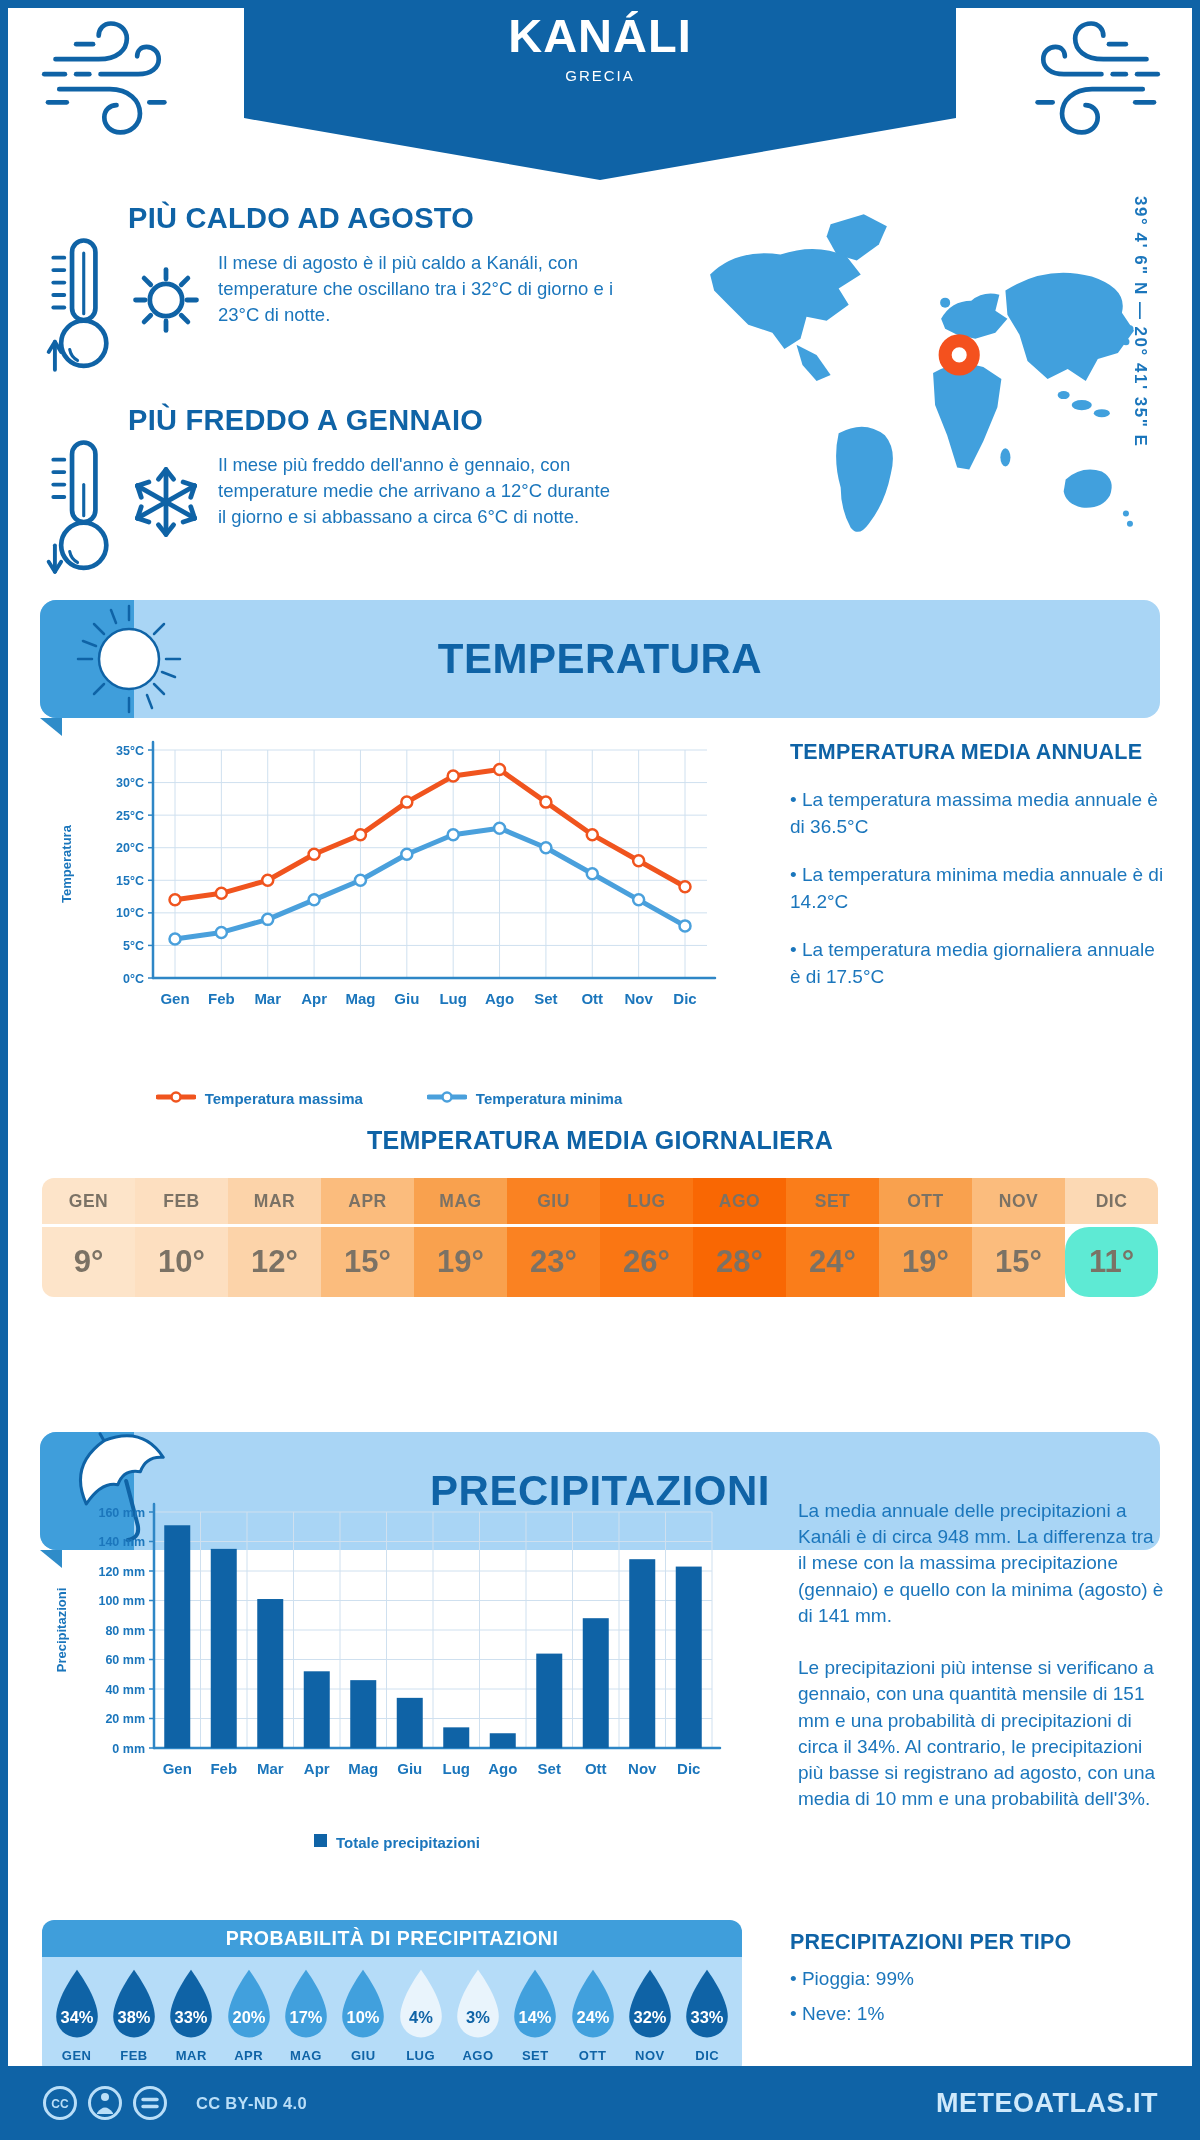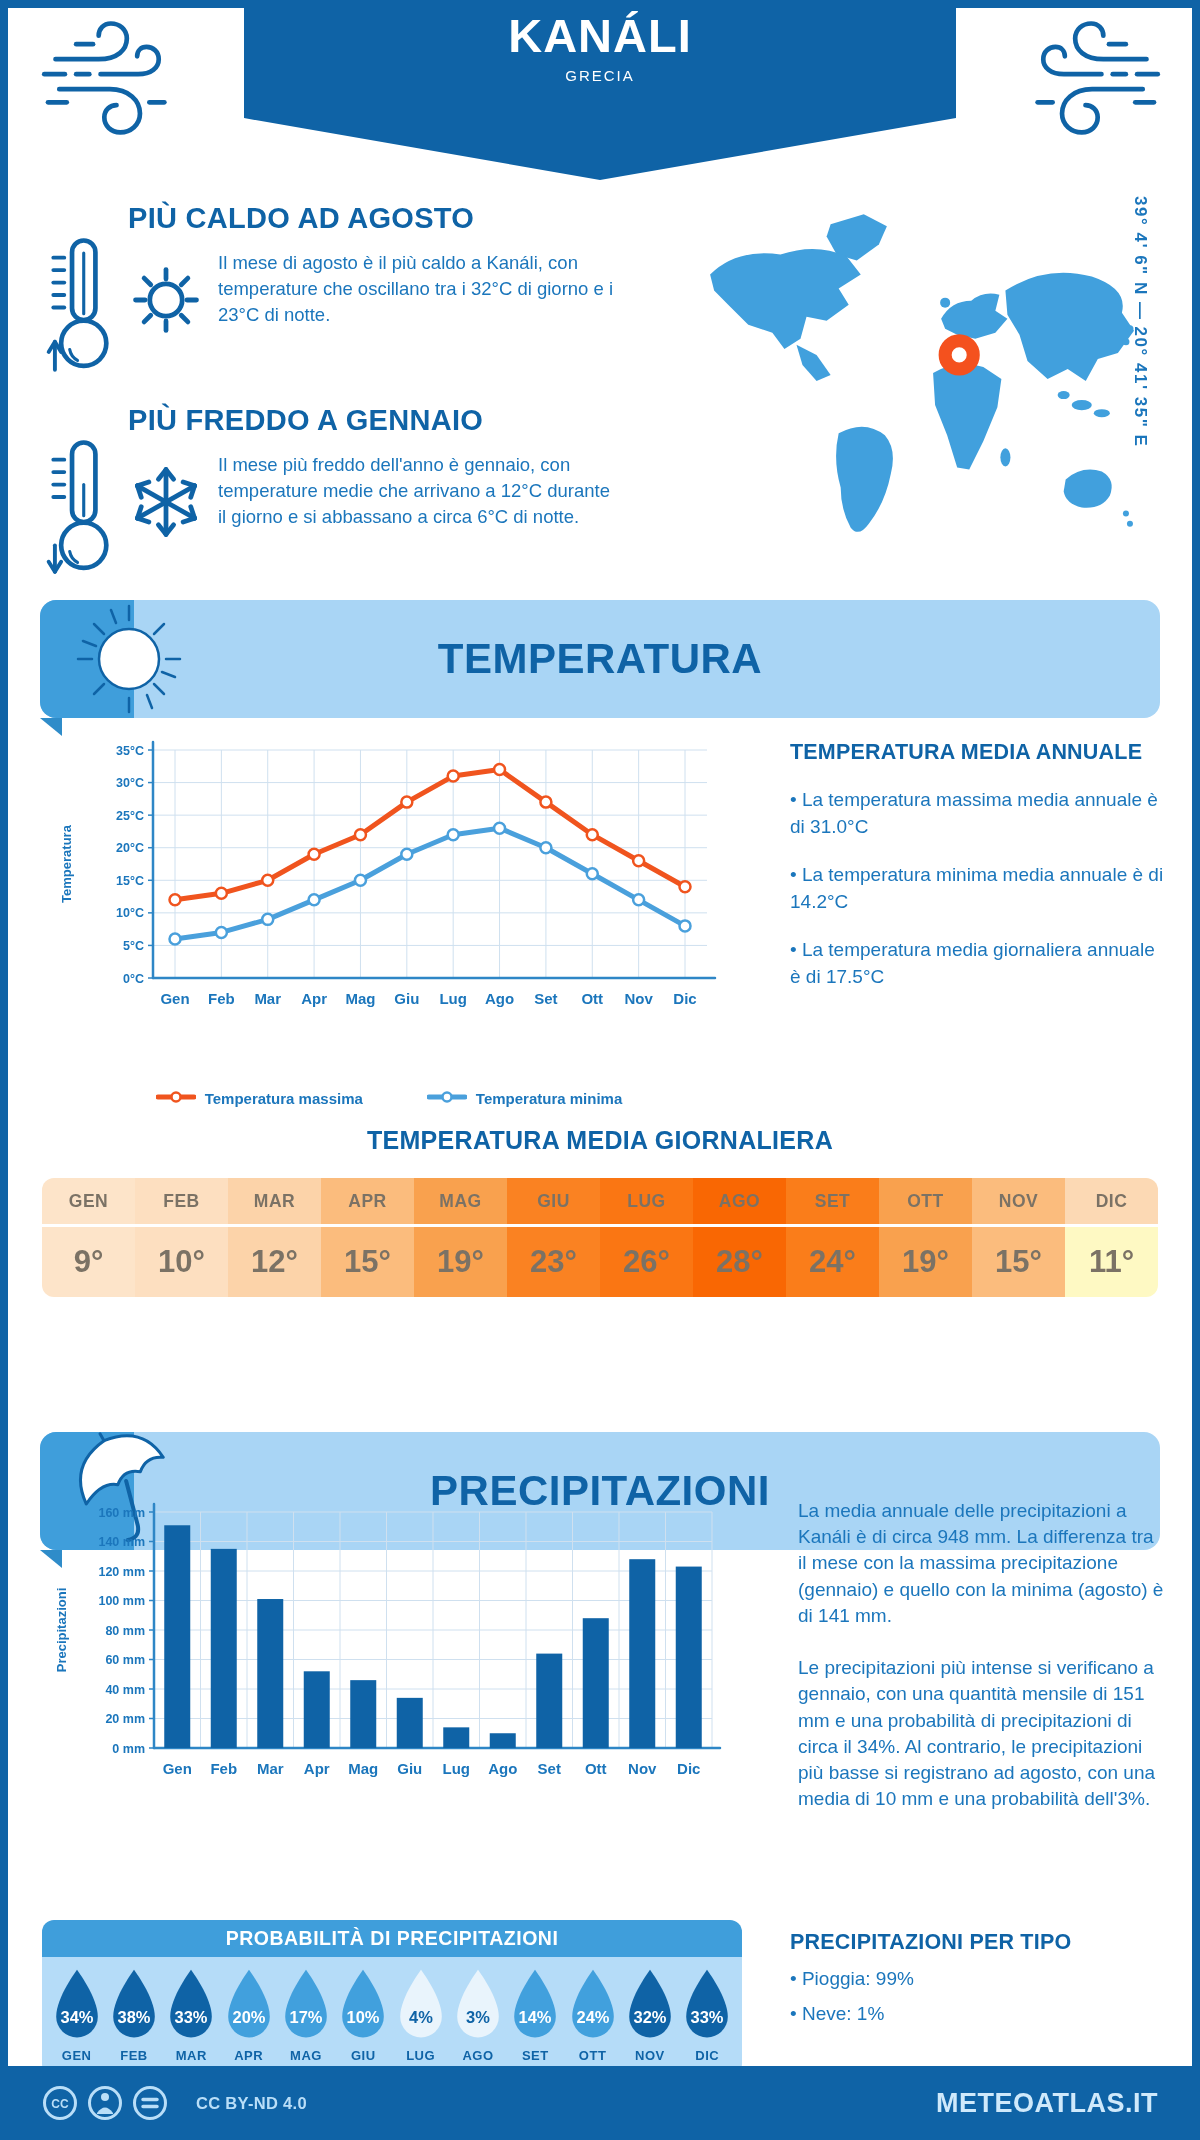--- a/index.html
+++ b/index.html
@@ -334,21 +334,21 @@
         <svg width="40" height="14">
           <line x1="2" y1="7" x2="38" y2="7" stroke="#4aa0dc" stroke-width="5" stroke-linecap="round"></line>
           <circle cx="20" cy="7" r="4.5" fill="#ffffff" stroke="#4aa0dc" stroke-width="2.5"></circle>
         </svg>
         <span>Temperatura minima</span>
       </div>
     </div>
 
   <div class="annual">
     <h3 class="panel-h">TEMPERATURA MEDIA ANNUALE</h3>
-    <p>• La temperatura massima media annuale è di 31.0°C</p>
+    <p>• La temperatura massima media annuale è di 36.5°C</p>
     <p>• La temperatura minima media annuale è di 14.2°C</p>
     <p>• La temperatura media giornaliera annuale è di 17.5°C</p>
   </div>
 
   <div class="daily-title">TEMPERATURA MEDIA GIORNALIERA</div>
 
   <div class="temp-table">
     <div class="t-row t-head" id="t-head">
         <div style="background: rgb(253, 228, 201);">GEN</div>
         <div style="background: rgb(253, 223, 192);">FEB</div>
@@ -368,21 +368,21 @@
         <div style="background: rgb(253, 223, 192);">10°</div>
         <div style="background: rgb(252, 211, 169);">12°</div>
         <div style="background: rgb(251, 188, 125);">15°</div>
         <div style="background: rgb(249, 161, 78);">19°</div>
         <div style="background: rgb(250, 130, 34);">23°</div>
         <div style="background: rgb(250, 118, 19);">26°</div>
         <div style="background: rgb(249, 103, 3);">28°</div>
         <div style="background: rgb(250, 125, 26);">24°</div>
         <div style="background: rgb(249, 161, 78);">19°</div>
         <div style="background: rgb(251, 188, 125);">15°</div>
-        <div style="background: #fef9c3;">11°</div>
+        <div style="background: #5eead4; border-radius: 24px;">11°</div>
       </div>
   </div>
 
   <div class="section-banner sb-prec">
     <div class="sb-cap"></div>
     <svg class="sb-icon" viewBox="0 0 118 142">
       <g transform="rotate(-30 59 64)">
         <path d="M12 60 Q16 18 59 14 Q100 20 102 58 Q88 48 75 59 Q62 48 49 59 Q36 48 12 60 Z" fill="#ffffff" stroke="#0f63a6" stroke-width="3" stroke-linejoin="round"></path>
         <path d="M59 14 V6" stroke="#0f63a6" stroke-width="3" stroke-linecap="round"></path>
         <path d="M58 60 L46 104 Q42 116 30 112" fill="none" stroke="#0f63a6" stroke-width="4" stroke-linecap="round"></path>
@@ -452,20 +452,26 @@
       <rect x="253.75" y="175.3" width="26" height="76.69999999999999" fill="#0f63a6"></rect>
       <rect x="300.25" y="184.15" width="26" height="67.85" fill="#0f63a6"></rect>
       <rect x="346.75" y="201.85" width="26" height="50.150000000000006" fill="#0f63a6"></rect>
       <rect x="393.25" y="231.35" width="26" height="20.650000000000006" fill="#0f63a6"></rect>
       <rect x="439.75" y="237.25" width="26" height="14.75" fill="#0f63a6"></rect>
       <rect x="486.25" y="157.6" width="26" height="94.4" fill="#0f63a6"></rect>
       <rect x="532.75" y="122.19999999999999" width="26" height="129.8" fill="#0f63a6"></rect>
       <rect x="579.25" y="63.19999999999999" width="26" height="188.8" fill="#0f63a6"></rect>
       <rect x="625.75" y="70.57499999999999" width="26" height="181.425" fill="#0f63a6"></rect>
     </svg>
+  <div id="precip-legend" class="legend">
+      <div class="item">
+        <span style="width: 13px; height: 13px; background: rgb(15, 99, 166); display: inline-block;"></span>
+        <span>Totale precipitazioni</span>
+      </div>
+    </div>
 
   <div class="precip-text">
     <p>La media annuale delle precipitazioni a Kanáli è di circa 948 mm. La differenza tra il mese con la massima precipitazione (gennaio) e quello con la minima (agosto) è di 141 mm.</p>
     <p>Le precipitazioni più intense si verificano a gennaio, con una quantità mensile di 151 mm e una probabilità di precipitazioni di circa il 34%. Al contrario, le precipitazioni più basse si registrano ad agosto, con una media di 10 mm e una probabilità dell'3%.</p>
   </div>
 
   <div class="prob-panel">
     <div class="prob-head">PROBABILITÀ DI PRECIPITAZIONI</div>
     <div class="prob-body" id="prob-body">
         <div class="drop-item"><svg viewBox="0 0 60 84" width="52" height="73">

